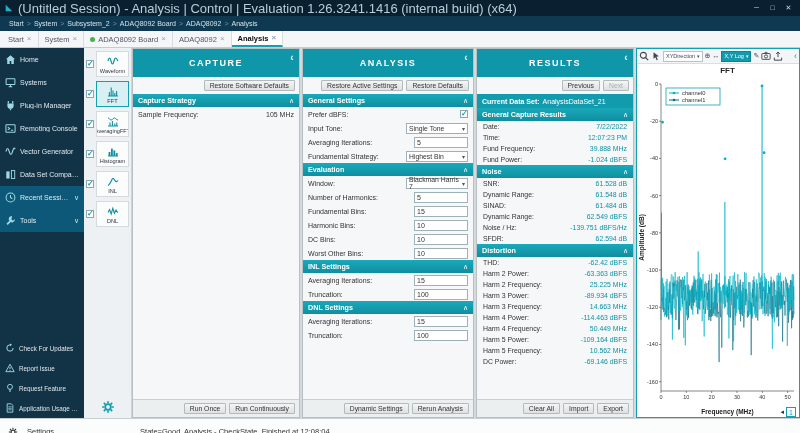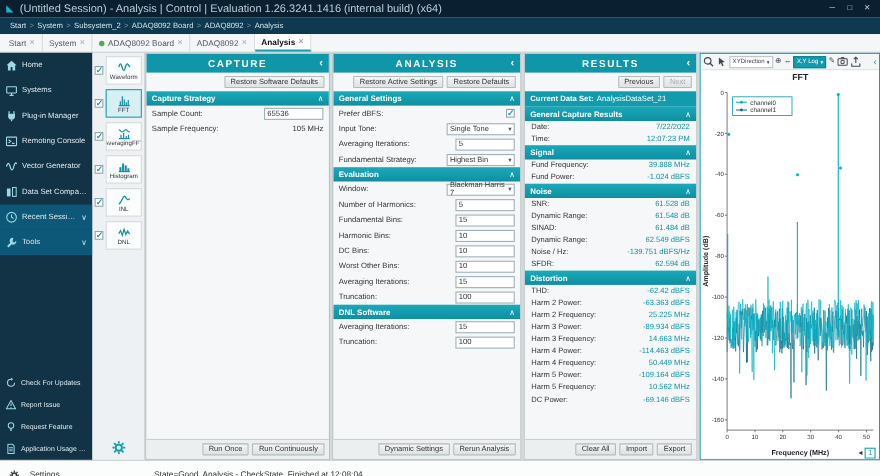--- a/index.html
+++ b/index.html
@@ -2,21 +2,21 @@
 <html><head>
 <meta charset="utf-8">
 <style>
 *{margin:0;padding:0;box-sizing:border-box}
 body{margin:0;background:#1a1a1a;font-family:"Liberation Sans",sans-serif}
 .app{position:relative;width:800px;height:433px;background:#d4d9db;overflow:hidden;font-size:8px;color:#333}
 
 
 .titlebar{height:16px;background:#0a2030;display:flex;align-items:center;padding:0 4px;gap:4px}
 .tb-ic{width:10px;height:10px;flex:none}
-.tb-title{color:#b9cdd8;font-size:10px;flex:1;white-space:nowrap;overflow:hidden}
+.tb-title{color:#b9cdd8;font-size:13px;flex:1;white-space:nowrap;overflow:hidden}
 .win-controls{display:flex;gap:1px;flex:none}
 .win-controls span{color:#cfd8dd;font-size:7px;width:15px;text-align:center;line-height:14px}
 
 
 .bannerbar{height:15px;background:#0f3950;display:flex;align-items:center;padding:0 6px}
 .bc-item{color:#d2e2ea;font-size:7px;padding:0 3px;white-space:nowrap}
 .bc-sep{color:#6f93a5;font-size:7px}
 
 
 .tabbar{height:17px;background:#f4f6f7;border-bottom:1px solid #c6ccd0;display:flex;align-items:flex-end;padding-left:2px}
@@ -54,21 +54,21 @@
 .tile .ic{width:16px;height:12px;color:#0f8fa2}
 .tile-label{font-size:5.6px;color:#334;white-space:nowrap}
 .rail-gear{height:22px;display:flex;align-items:center;justify-content:center;flex:none}
 .rail-gear .ic{width:14px;height:14px;color:#0f9cae}
 
 
 .panel{background:#f6f7f8;border:1px solid #b9c0c4;display:flex;flex-direction:column;margin-right:2px;flex:none;overflow:hidden}
 .panel.capture{width:168px}
 .panel.analysis{width:172px}
 .panel.results{width:158px}
-.panel-header{height:17px;background:#0f96a9;color:#fff;display:flex;align-items:center;justify-content:center;font-size:9px;font-weight:bold;letter-spacing:1.5px;position:relative;flex:none}
+.panel-header{height:28px;background:#0f96a9;color:#fff;display:flex;align-items:center;justify-content:center;font-size:9px;font-weight:bold;letter-spacing:1.5px;position:relative;flex:none}
 .panel-collapse{position:absolute;right:4px;top:1px;color:#fff;font-size:10px;line-height:15px}
 .panel-toolbar{display:flex;justify-content:flex-end;gap:3px;padding:3px 4px;flex:none}
 .btn{background:linear-gradient(#f4f5f5,#dee1e2);border:1px solid #b3babd;font-size:6.8px;color:#333;padding:1px 5px;font-family:inherit;border-radius:1px;white-space:nowrap}
 .btn.disabled{color:#a7afb3}
 .sec{height:13px;background:linear-gradient(#1aa9ba,#0e8fa1);color:#fff;display:flex;align-items:center;justify-content:space-between;padding:0 5px;font-size:7.2px;font-weight:bold;flex:none}
 .sec .chev{font-size:7px;font-weight:normal}
 .arow{display:flex;align-items:center;justify-content:space-between;padding:0 5px;height:14px;font-size:7px;flex:none}
 .arow input{width:54px;height:11px;border:1px solid #9fb0b7;font-size:7px;padding:0 2px;font-family:inherit;color:#333}
 .select{width:62px;height:11px;border:1px solid #9fb0b7;background:#fff;display:flex;align-items:center;justify-content:space-between;padding:0 2px;font-size:6.8px;color:#333}
 .select .arr{color:#556;font-size:6px}
@@ -324,24 +324,20 @@
         <span class="panel-collapse">‹</span>
       </div>
       <div class="panel-toolbar">
         <button class="btn">Restore Software Defaults</button>
       </div>
       <div class="sec">
         <span>Capture Strategy</span>
         <span class="chev">∧</span>
       </div>
       <div class="arow">
-        <span>Sample Count:</span>
-        <input value="65536" style="">
-      </div>
-      <div class="arow">
         <span>Sample Frequency:</span>
         <span>105 MHz</span>
       </div>
       <div class="panel-footer">
         <button class="btn">Run Once</button>
         <button class="btn">Run Continuously</button>
       </div>
     </div>
 
     <div class="panel analysis">
@@ -404,30 +400,34 @@
             <input value="10" style="">
           </div>
           <div class="arow">
             <span>DC Bins:</span>
             <input value="10" style="">
           </div>
           <div class="arow">
             <span>Worst Other Bins:</span>
             <input value="10" style="">
           </div>
+          <div class="sec">
+            <span>INL Settings</span>
+            <span class="chev">∧</span>
+          </div>
           <div class="arow">
             <span>Averaging Iterations:</span>
             <input value="15" style="">
           </div>
           <div class="arow">
             <span>Truncation:</span>
             <input value="100" style="">
           </div>
           <div class="sec">
-            <span>DNL Software</span>
+            <span>DNL Settings</span>
             <span class="chev">∧</span>
           </div>
           <div class="arow">
             <span>Averaging Iterations:</span>
             <input value="15" style="">
           </div>
           <div class="arow">
             <span>Truncation:</span>
             <input value="100" style="">
           </div>
@@ -456,24 +456,20 @@
             <span>General Capture Results</span>
             <span class="chev">∧</span>
           </div>
           <div class="rrow">
             <span>Date:</span>
             <span class="rval">7/22/2022</span>
           </div>
           <div class="rrow">
             <span>Time:</span>
             <span class="rval">12:07:23 PM</span>
-          </div>
-          <div class="sec">
-            <span>Signal</span>
-            <span class="chev">∧</span>
           </div>
           <div class="rrow">
             <span>Fund Frequency:</span>
             <span class="rval">39.888 MHz</span>
           </div>
           <div class="rrow">
             <span>Fund Power:</span>
             <span class="rval">-1.024 dBFS</span>
           </div>
           <div class="sec">

